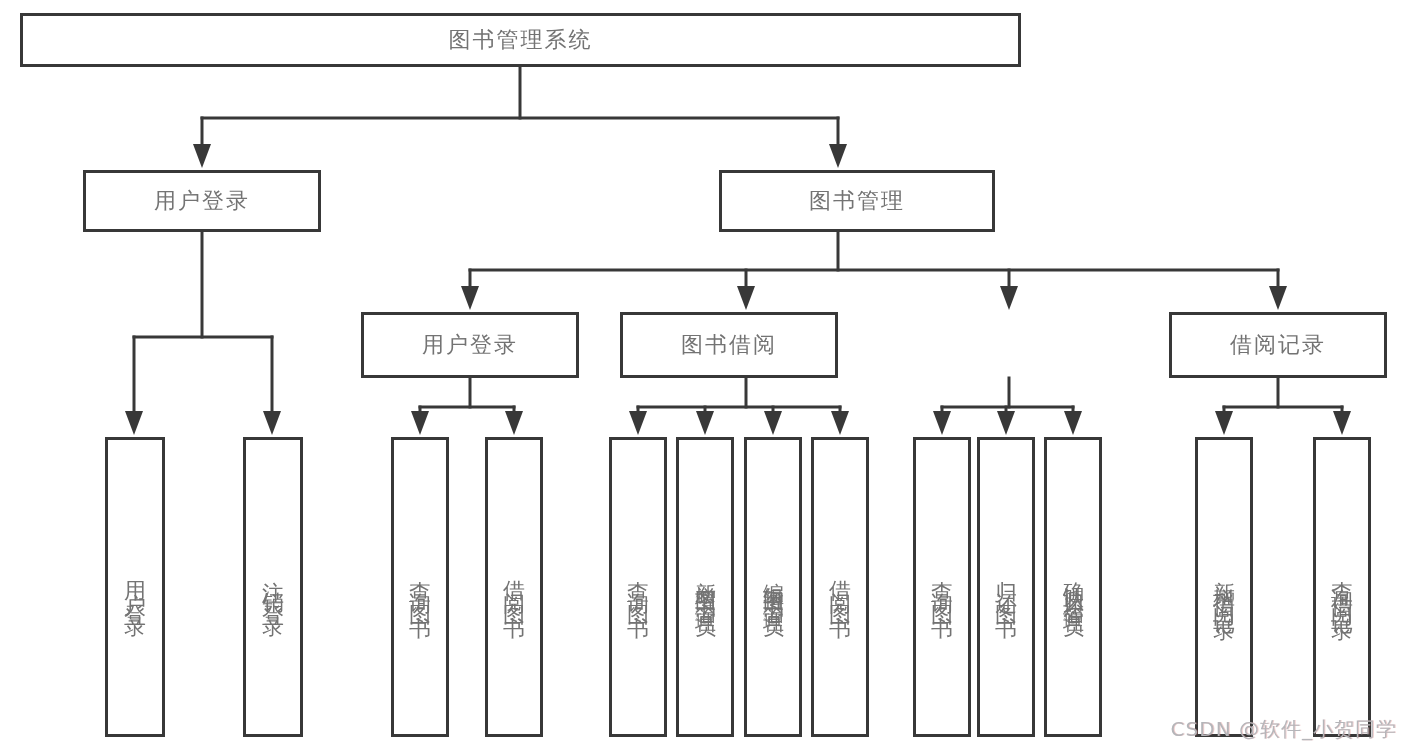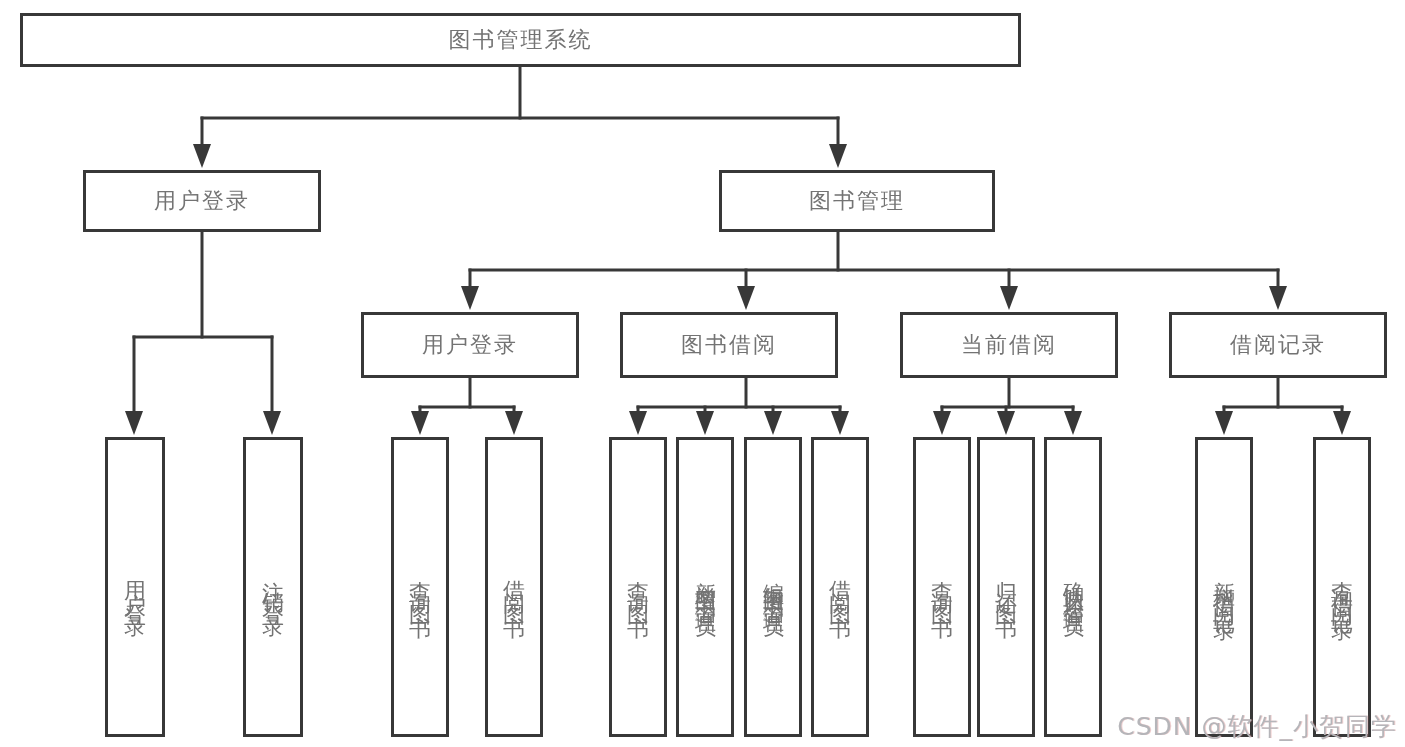--- a/index.html
+++ b/index.html
@@ -56,21 +56,21 @@
   #n-g3-3 { left:811px; }
   #n-g4-0 { left:913px; }
   #n-g4-1 { left:977px; }
   #n-g4-2 { left:1044px; }
   #n-g5-0 { left:1195px; }
   #n-g5-1 { left:1313px; }
 
   .watermark {
     position:absolute;
     right:8px; bottom:4px;
-    font-size:25px;
+    font-size:20px;
     color:#b5b5b9;
     letter-spacing:1px;
     white-space:nowrap;
     z-index:5;
     text-shadow:1px 0 0 rgba(216,120,120,0.35);
   }
 </style>
 </head>
 <body>
 
@@ -131,21 +131,20 @@
       <polygon points="1333,411 1351,411 1342,435" fill="#383838"></polygon>
     </svg>
 
   <div class="node h" id="n-root">图书管理系统</div>
 
   <div class="node h" id="n-l2-0">用户登录</div>
   <div class="node h" id="n-l2-1">图书管理</div>
 
   <div class="node h" id="n-l3-0">用户登录</div>
   <div class="node h" id="n-l3-1">图书借阅</div>
-  <div class="node h" id="n-l3-2">当前借阅</div>
   <div class="node h" id="n-l3-3">借阅记录</div>
 
   <div class="node leaf" id="n-g1-0">用户登录</div>
   <div class="node leaf" id="n-g1-1">注销登录</div>
 
   <div class="node leaf" id="n-g2-0">查询图书</div>
   <div class="node leaf" id="n-g2-1">借阅图书</div>
 
   <div class="node leaf" id="n-g3-0">查询图书</div>
   <div class="node leaf len9" id="n-g3-1">新增图书（管理员）</div>

